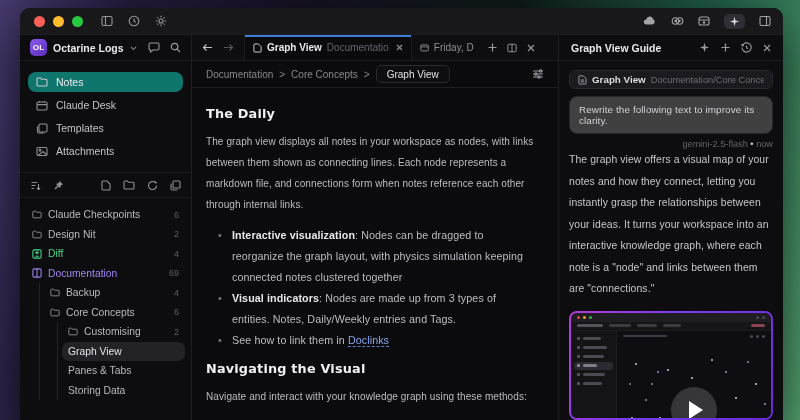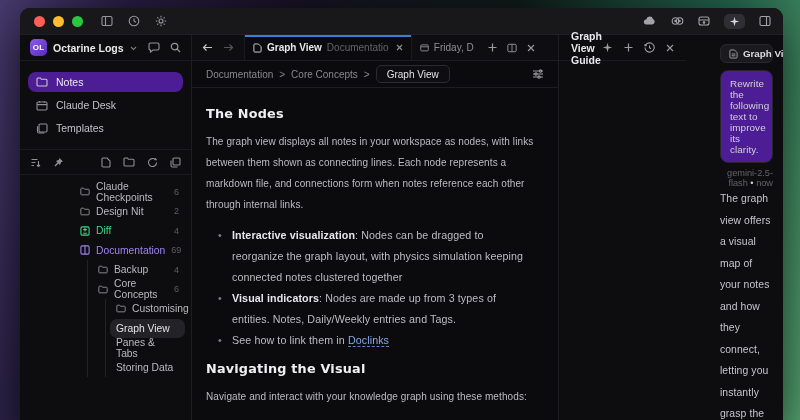--- a/index.html
+++ b/index.html
@@ -22,35 +22,35 @@
   .lights { display:flex; gap:8px; align-items:center; }
   .light { width:11px; height:11px; border-radius:50%; }
   .l-red{background:#ff5f57} .l-yel{background:#febc2e} .l-grn{background:#28c840}
   .tb-icons{ display:flex; gap:15px; align-items:center; margin-left:18px; color:#96969c;}
   .tb-right{ margin-left:auto; display:flex; gap:14px; align-items:center; color:#a2a2a8;}
   .sparkle-chip{ background:#2e2e34; border-radius:5px; padding:2px 5px; color:#d6d6da;}
   
   .main { flex:1; display:flex; min-height:0; }
   .sidebar { width:172px; flex:0 0 172px; background:#0d0d10; border-right:1px solid #1e1e22; display:flex; flex-direction:column; }
   .editor { flex:1; background:#0b0b0e; display:flex; flex-direction:column; min-width:0;}
-  .panel { width:225px; flex:0 0 225px; background:#0d0d10; border-left:1px solid #1e1e22; display:flex; flex-direction:row;gap:24px;}
+  .panel { width:225px; flex:0 0 225px; background:#0d0d10; border-left:1px solid #1e1e22; display:flex; flex-direction:column;}
   
   .sb-head { height:26px; flex:0 0 26px; display:flex; align-items:center; gap:6px; padding:0 10px; border-bottom:1px solid #1b1b1f;}
   .logo { width:17px; height:17px; border-radius:5px; background:linear-gradient(140deg,#8a5cf0,#5b2bb5); color:#fff; font-size:8px; font-weight:700; display:flex; align-items:center; justify-content:center; letter-spacing:.3px;}
   .ws-name { font-size:10.5px; font-weight:700; color:#e9e9ec; }
   .sb-head .chev { color:#77777e; margin-top:1px;}
   .sb-head-icons { margin-left:auto; display:flex; gap:10px; color:#96969c;}
   .nav { padding:11px 8px 8px; }
   .nav-item { display:flex; align-items:center; gap:8px; height:20px; padding:0 8px; margin-bottom:3px; border-radius:8px; color:#c3c3c8; font-size:10.5px;}
   .nav-item .ni { color:#8f8f96; }
-  .nav-item.active { background:#4c1d95; color:#eceaef;}
+  .nav-item.active { background:#0f766e; color:#eceaef;}
   .nav-item.active .ni { color:#c9c9cf; }
   .sb-tools { height:26px; border-top:1px solid #1b1b1f; border-bottom:1px solid #1b1b1f; display:flex; align-items:center; padding:0 10px; gap:12px; color:#8f8f96;}
   .sb-tools .grow{flex:1}
-  .tree { flex:1; overflow:hidden; padding:7px 6px 16px;margin-left:48px; }
+  .tree { flex:1; overflow:hidden; padding:7px 6px 16px; }
   .trow { display:flex; align-items:center; gap:6px; height:19.5px; padding:0 6px; border-radius:7px; font-size:10.3px; color:#b9b9bf;}
   .trow .ti { color:#84848b; flex:0 0 auto;}
   .trow .count { margin-left:auto; color:#5e5e65; font-size:9px;}
   .trow.green, .trow.green .ti { color:#45d387; }
   .trow.purple, .trow.purple .ti { color:#a183f0; }
   .trow.active { background:#232227; color:#e4e2e8;}
   .tgroup { margin-left:13px; border-left:1px solid #232327; padding-left:4px;}
   
   .tabbar { height:26px; flex:0 0 26px; display:flex; align-items:stretch; border-bottom:1px solid #1e1e22; background:#0e0e11;}
   .nav-arrows{ display:flex; align-items:center; gap:10px; padding:0 10px; }
@@ -78,21 +78,21 @@
   .dlink { color:#86a8ec; border-bottom:1px dashed #5f7fc4; }
   
   .pn-head { height:26px; flex:0 0 26px; display:flex; align-items:center; padding:0 12px; border-bottom:1px solid #1b1b1f;}
   .pn-title { font-size:10.5px; font-weight:700; color:#e9e9ec;}
   .pn-icons { margin-left:auto; display:flex; gap:11px; color:#9a9aa1; align-items:center;}
   .pn-body { flex:1; padding:9px 10px 0; overflow:hidden; display:flex; flex-direction:column;}
   .chip { display:inline-flex; align-items:center; gap:5px; background:#1a1a1f; border:1px solid #28282e; border-radius:6px; padding:3px 8px; align-self:flex-start; max-width:100%;}
   .chip .c-ttl{ font-size:9.8px; color:#dcdce0; font-weight:600; white-space:nowrap;}
   .chip .c-path{ font-size:9.3px; color:#6d6d75; white-space:nowrap; overflow:hidden;}
   .chip .ci{ color:#9a9aa1;}
-  .prompt { margin-top:7px; background:#4c1d95; border:1px solid #26262c; border-radius:8px; padding:7px 9px; font-size:9.9px; color:#d2d2d7; letter-spacing:.1px;}
+  .prompt { margin-top:7px; background:#404040; border:1px solid #26262c; border-radius:8px; padding:7px 9px; font-size:9.9px; color:#d2d2d7; letter-spacing:.1px;}
   .meta { margin-top:5px; text-align:right; font-size:9.2px; color:#63636b;}
   .meta .dot{ color:#c9c9ce; }
   .response { font-size:10.4px; line-height:21.5px; color:#c6c6cc; letter-spacing:.1px;}
   
   .video { margin-top:11px; border-radius:8px; padding:2px; background:linear-gradient(120deg,#b43bd8,#7c3aed 45%,#6d28d9); flex:1;}
   .mini { position:relative; background:#111114; border-radius:6px; height:100%; overflow:hidden; display:flex; flex-direction:column;}
   .m-title { height:9px; background:#1e1e22; display:flex; align-items:center; gap:3px; padding:0 6px;}
   .m-dot { width:3px; height:3px; border-radius:50%;}
   .m-tabs { height:9px; background:#151518; display:flex; align-items:center; gap:6px; padding:0 6px; border-bottom:1px solid #1d1d21;}
   .m-bar { height:2.5px; border-radius:2px; background:#3a3a40;}
@@ -231,20 +231,30 @@
         </div>
         <div class="nav-item">
           <span class="ni">
               <svg width="12" height="11" viewBox="0 0 12 11" fill="none" stroke="currentColor" stroke-width="1.1">
                 <rect x="3" y="1" width="8" height="8" rx="1.2"></rect>
                 <path d="M1.5 3.2v5.3A1.5 1.5 0 0 0 3 10h5.3"></path>
               </svg>
             </span>
           <span>Templates</span>
         </div>
+        <div class="nav-item">
+          <span class="ni">
+              <svg width="12" height="11" viewBox="0 0 12 11" fill="none" stroke="currentColor" stroke-width="1.1">
+                <rect x="1" y="1.5" width="10" height="8" rx="1.2"></rect>
+                <circle cx="4" cy="4.2" r=".9"></circle>
+                <path d="M2.5 9 7 5.5 11 9"></path>
+              </svg>
+            </span>
+          <span>Attachments</span>
+        </div>
       </div>
 
       <div class="sb-tools">
         <span>
             <svg width="11" height="11" viewBox="0 0 11 11" fill="none" stroke="currentColor" stroke-width="1.1">
               <path d="M1.5 2.5h6M1.5 5.5h4M1.5 8.5h2.5M8.5 4v5.5M8.5 9.5 7 8M8.5 9.5 10 8"></path>
             </svg>
           </span>
         <span>
             <svg width="11" height="11" viewBox="0 0 11 11" fill="currentColor">
@@ -426,21 +436,21 @@
             <svg width="12" height="10" viewBox="0 0 12 10" fill="none" stroke="currentColor" stroke-width="1.2">
               <path d="M1 2h10M1 5h10M1 8h10"></path>
               <circle cx="8.5" cy="2" r="1.1" fill="#0b0b0e"></circle>
               <circle cx="4" cy="5" r="1.1" fill="#0b0b0e"></circle>
               <circle cx="7" cy="8" r="1.1" fill="#0b0b0e"></circle>
             </svg>
           </span>
       </div>
 
       <div class="content">
-        <h2>The Nodes</h2>
+        <h2>The Daily</h2>
         <p>The graph view displays all notes in your workspace as nodes, with links between them shown as connecting lines. Each node represents a markdown file, and connections form when notes reference each other through internal links.</p>
         <div class="blts">
           <div class="blt"><b>Interactive visualization</b><span>: Nodes can be dragged to reorganize the graph layout, with physics simulation keeping connected notes clustered together</span></div>
           <div class="blt"><b>Visual indicators</b><span>: Nodes are made up from 3 types of entities. Notes, Daily/Weekly entries and Tags.</span></div>
           <div class="blt"><span>See how to link them in </span><span class="dlink">Doclinks</span></div>
         </div>
         <h2>Navigating the Visual</h2>
         <p>Navigate and interact with your knowledge graph using these methods:</p>
 
       </div>

